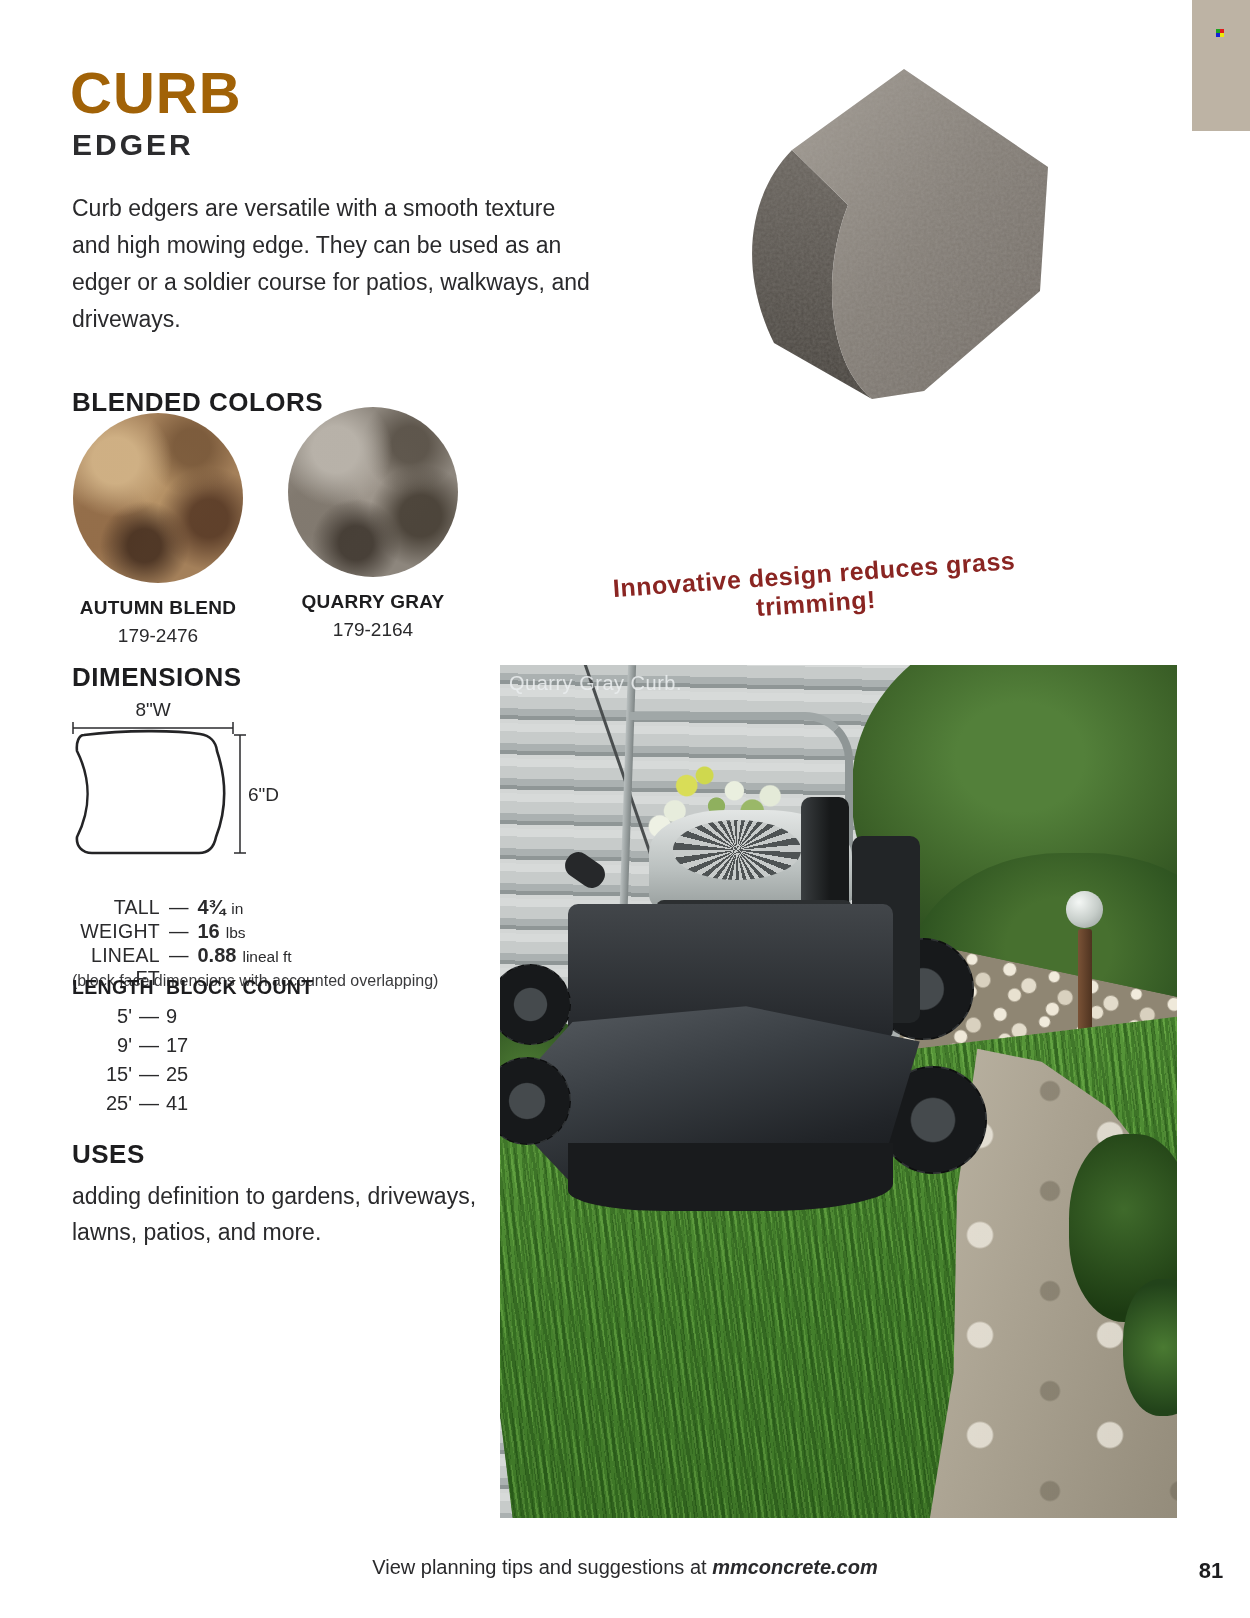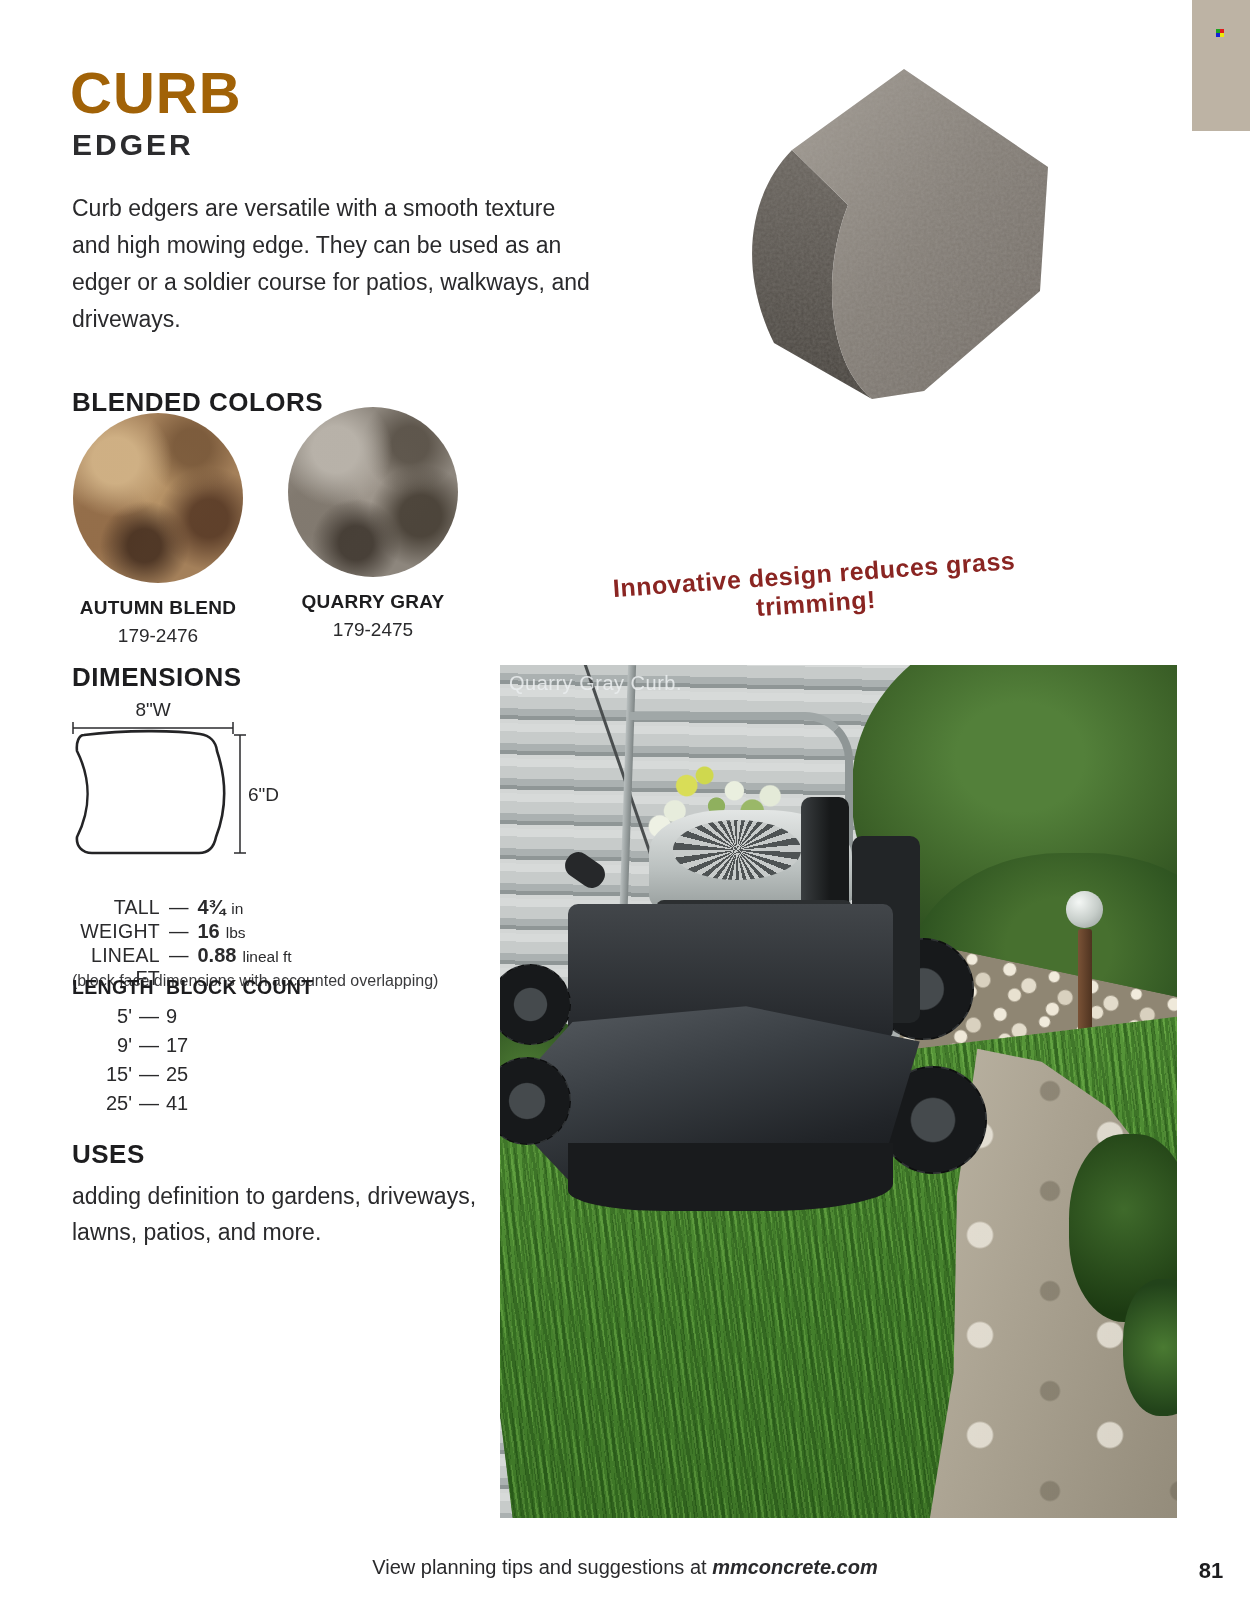--- a/index.html
+++ b/index.html
@@ -199,21 +199,21 @@
 <div class="abs section-heading" id="blended-heading">BLENDED COLORS</div>
 
 <div class="abs swatch" id="swatch-autumn">
   <div class="swatch-circle autumn"></div>
   <div class="swatch-name">AUTUMN BLEND</div>
   <div class="swatch-code">179-2476</div>
 </div>
 <div class="abs swatch" id="swatch-quarry">
   <div class="swatch-circle quarry"></div>
   <div class="swatch-name">QUARRY GRAY</div>
-  <div class="swatch-code">179-2475</div>
+  <div class="swatch-code">179-2164</div>
 </div>
 
 <div class="abs section-heading" id="dimensions-heading">DIMENSIONS</div>
 
 <svg class="abs" id="dim-svg" width="210" height="170" viewBox="0 0 210 170">
   <text x="83" y="18" text-anchor="middle">8"W</text>
   <g stroke="#2a2a2c" stroke-width="1.5">
     <line x1="3" y1="30" x2="163" y2="30"></line>
     <line x1="3" y1="24" x2="3" y2="36"></line>
     <line x1="163" y1="24" x2="163" y2="36"></line>

